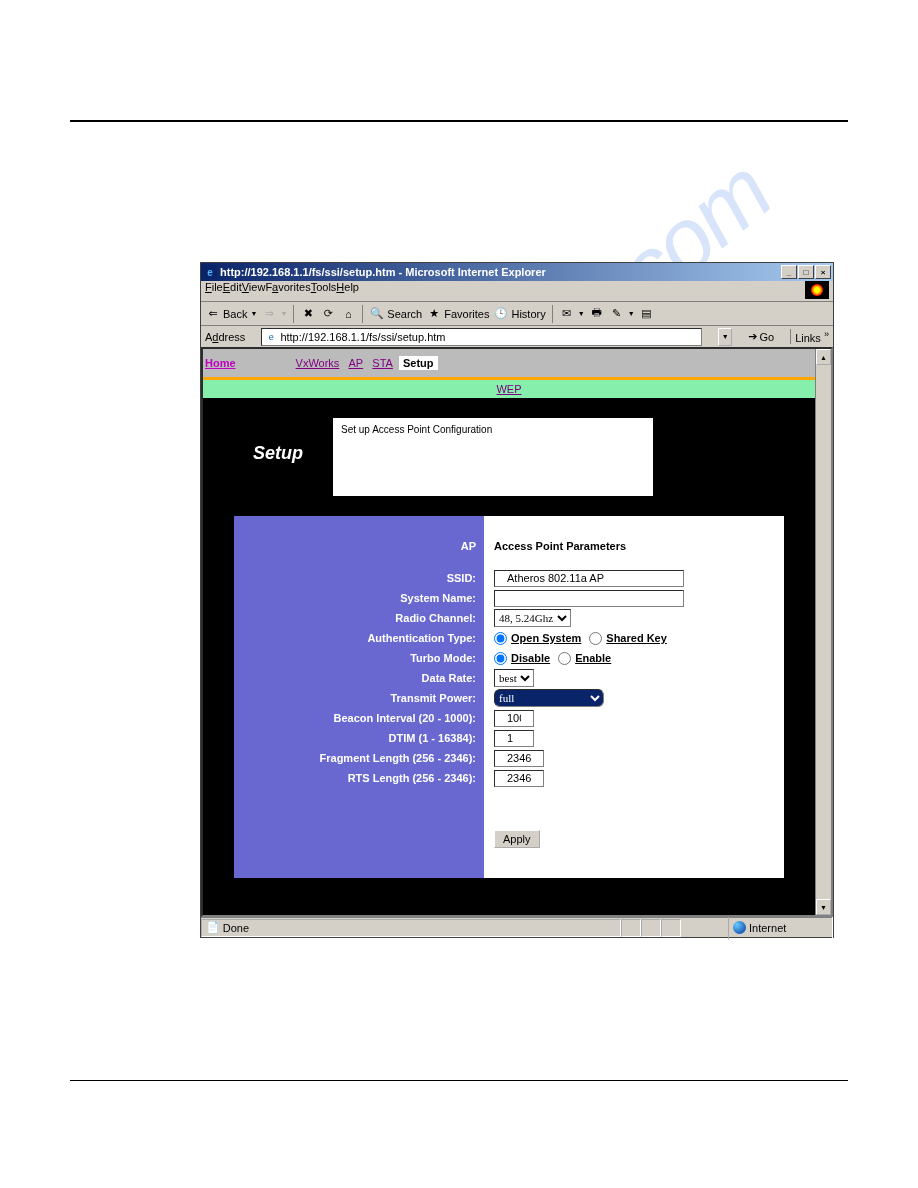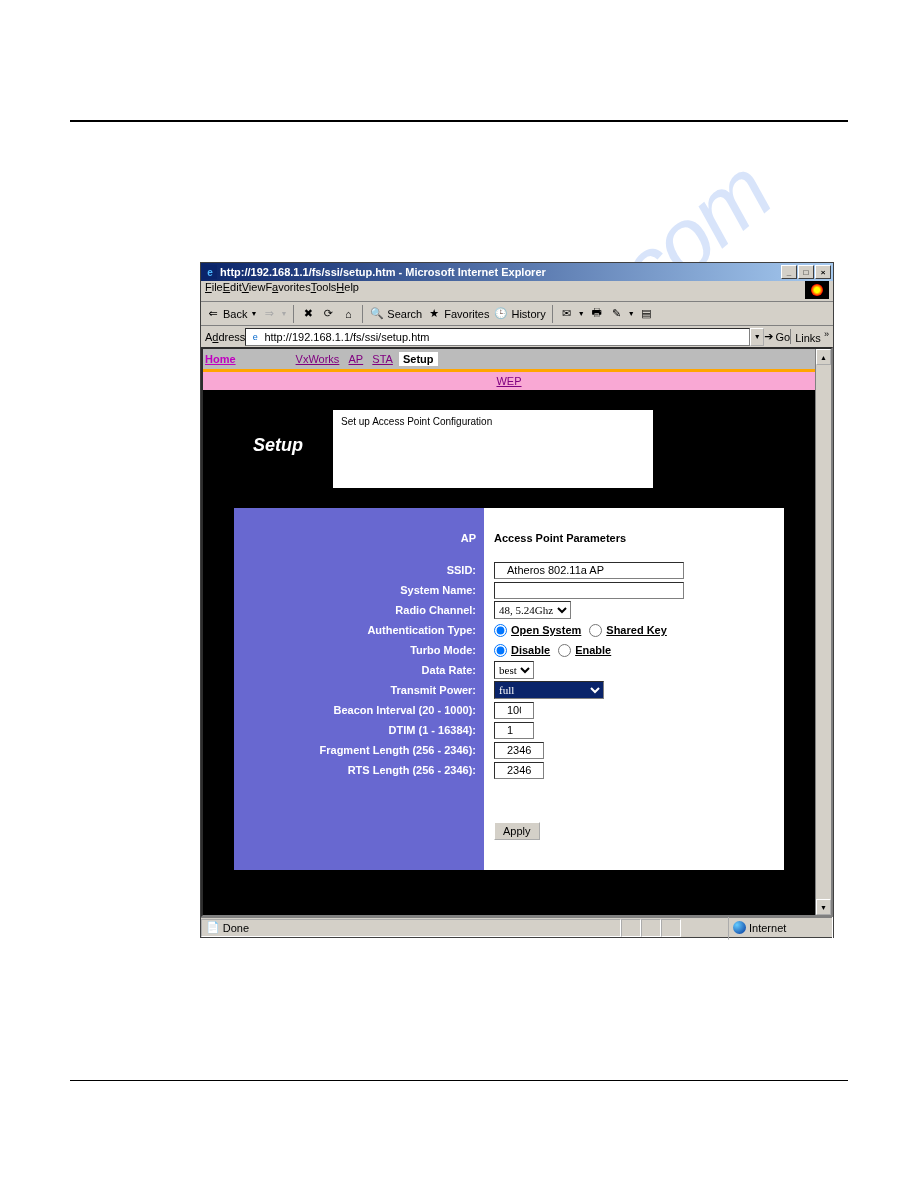--- a/index.html
+++ b/index.html
@@ -17,52 +17,52 @@
 .menu-bar .menu-item { font-size: 11px; }
 .menu-bar .menu-item u { text-decoration: underline; }
 .menu-bar .ie-logo { margin-left: auto; width: 24px; height: 18px; background: #000; display: flex; align-items: center; justify-content: center; }
 .menu-bar .ie-logo::after { content: ""; width: 12px; height: 12px; background: radial-gradient(circle, #ff0 30%, #f00 70%); border-radius: 50%; }
 .toolbar { height: 24px; display: flex; align-items: center; padding: 0 4px; gap: 4px; border-top: 1px solid #808080; }
 .toolbar .tb-item { display: flex; align-items: center; gap: 2px; font-size: 11px; }
 .toolbar .tb-sep { width: 1px; height: 18px; background: #808080; margin: 0 2px; }
 .tb-icon { width: 16px; height: 16px; display: inline-flex; align-items: center; justify-content: center; font-size: 11px; }
 .tb-arrow { font-size: 7px; color: #000; margin-left: 1px; }
 .tb-arrow.disabled { color: #aaa; }
-.address-bar { height: 22px; display: flex; align-items: center; padding: 0 4px; gap: 0; border-top: 1px solid #808080; }
+.address-bar { height: 22px; display: flex; align-items: center; padding: 0 4px; gap: 16px; border-top: 1px solid #808080; }
 .address-bar .addr-label { font-size: 11px; }
 .address-bar .addr-input { flex: 1; height: 18px; background: #fff; border: 1px inset #808080; display: flex; align-items: center; padding: 0 2px; font-size: 11px; }
 .address-bar .addr-input .ie-small { width: 14px; height: 14px; margin-right: 2px; display: inline-flex; align-items: center; justify-content: center; font-size: 9px; color: #0066cc; }
 .address-bar .addr-dropdown { width: 14px; height: 18px; background: #d4d0c8; border: 1px outset #fff; display: flex; align-items: center; justify-content: center; font-size: 7px; }
 .address-bar .go-btn { display: flex; align-items: center; gap: 2px; font-size: 11px; }
 .address-bar .links-btn { font-size: 11px; border-left: 1px solid #808080; padding-left: 4px; }
 .content-area { background: #000; position: relative; height: 570px; border: 2px inset #808080; display: flex; }
 .content-inner { flex: 1; overflow: hidden; }
 .scrollbar-v { width: 16px; background: #d4d0c8; border-left: 1px solid #808080; display: flex; flex-direction: column; }
 .scrollbar-v .sb-btn { height: 16px; background: #d4d0c8; border: 1px outset #fff; display: flex; align-items: center; justify-content: center; font-size: 7px; }
 .scrollbar-v .sb-track { flex: 1; background: #d4d0c8; }
-.nav-tabs { background: #bbb; height: 20px; display: flex; align-items: center; padding: 0 2px; font-size: 11px; }
+.nav-tabs { background: #bbb; height: 28px; display: flex; align-items: center; padding: 0 2px; font-size: 11px; }
 .nav-tabs a { color: #800080; text-decoration: underline; margin-right: 3px; }
 .nav-tabs .home { color: #c000c0; font-weight: bold; margin-right: 60px; }
 .nav-tabs .active-tab { background: #fff; padding: 1px 4px; font-weight: bold; text-decoration: none; color: #000; }
 .orange-bar { height: 3px; background: #ffa500; }
-.sub-nav { background: #f9a8d4; height: 18px; display: flex; align-items: center; justify-content: center; font-size: 11px; }
+.sub-nav { background: #86efac; height: 18px; display: flex; align-items: center; justify-content: center; font-size: 11px; }
 .sub-nav a { color: #800080; text-decoration: underline; }
 .header-section { display: flex; padding: 20px 10px 10px 50px; }
 .header-section .setup-title { color: #fff; font-weight: bold; font-size: 18px; font-style: italic; margin-top: 25px; margin-right: 30px; font-family: Arial; }
 .header-section .desc-box { background: #fff; width: 320px; height: 78px; padding: 6px 8px; font-size: 10px; }
 .form-panel { margin: 10px auto 0; width: 550px; display: flex; }
 .form-labels { width: 250px; background: #6868d0; color: #fff; font-weight: bold; font-size: 11px; text-align: right; padding: 20px 8px; }
 .form-labels .lbl { height: 20px; line-height: 20px; }
 .form-labels .lbl.first { margin-bottom: 12px; }
 .form-fields { flex: 1; background: #fff; padding: 20px 10px; font-size: 11px; }
 .form-fields .row { height: 20px; display: flex; align-items: center; }
 .form-fields .row.first { font-weight: bold; margin-bottom: 12px; }
 .form-fields input[type="text"] { height: 17px; border: 1px inset #808080; font-size: 11px; padding: 0 12px; }
 .form-fields select { height: 18px; font-size: 11px; background: #fff; border: 1px inset #808080; font-family: Liberation Serif, serif; }
-.form-fields select.highlighted { background: #0a246a; color: #fff; }
+.form-fields select.highlighted { background: #0a246a; color: #fff; border-radius: 6px; }
 .form-fields select.highlighted option { background: #0a246a; color: #fff; }
 .form-fields .radio-group { display: flex; align-items: center; gap: 2px; }
 .form-fields .radio-group input { margin: 0 2px 0 0; }
 .form-fields .radio-group label { font-weight: bold; margin-right: 6px; text-decoration: underline; }
 .form-fields .btn-row { margin-top: 42px; margin-bottom: 10px; }
 .form-fields button { background: #d4d0c8; border: 1px outset #fff; padding: 2px 8px; font-size: 11px; }
 .status-bar { height: 20px; background: #d4d0c8; display: flex; align-items: center; border-top: 1px solid #808080; }
 .status-bar .status-left { flex: 1; display: flex; align-items: center; padding: 0 4px; gap: 3px; font-size: 11px; border: 1px inset #fff; height: 18px; }
 .status-bar .status-seg { width: 20px; height: 18px; border: 1px inset #fff; }
 .status-bar .status-right { width: 105px; display: flex; align-items: center; padding: 0 4px; gap: 3px; font-size: 11px; border: 1px inset #fff; height: 24px; margin-left: 47px; }

